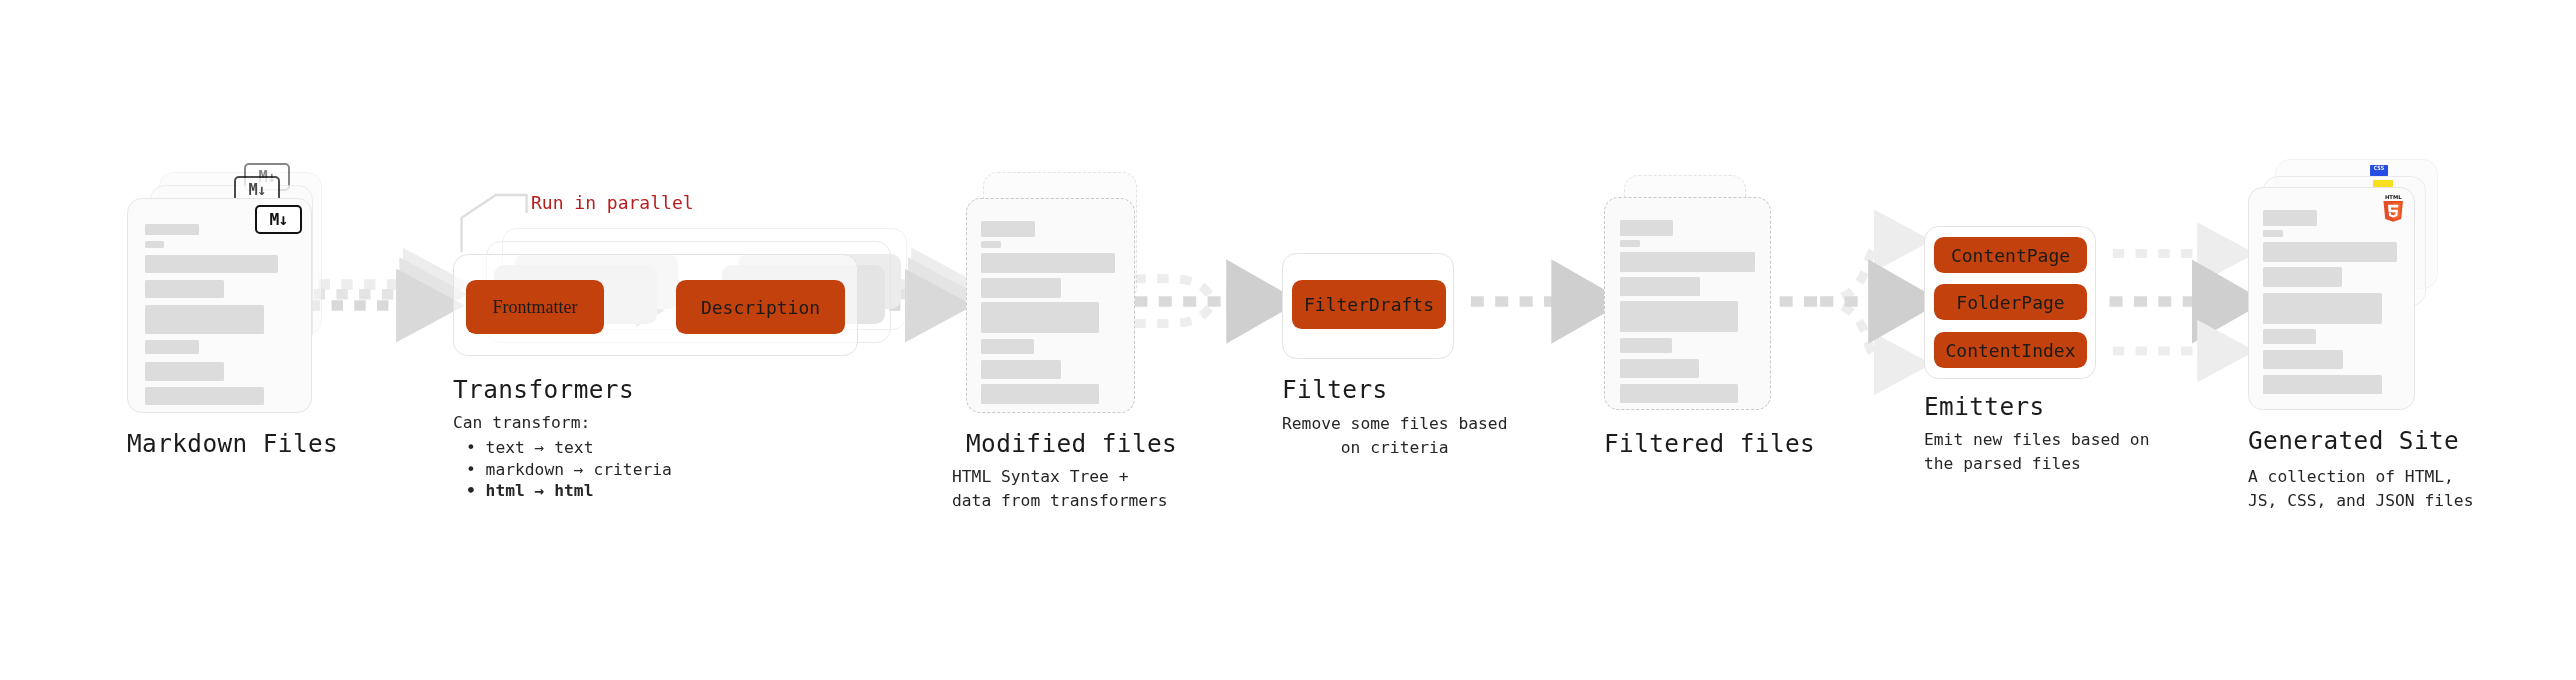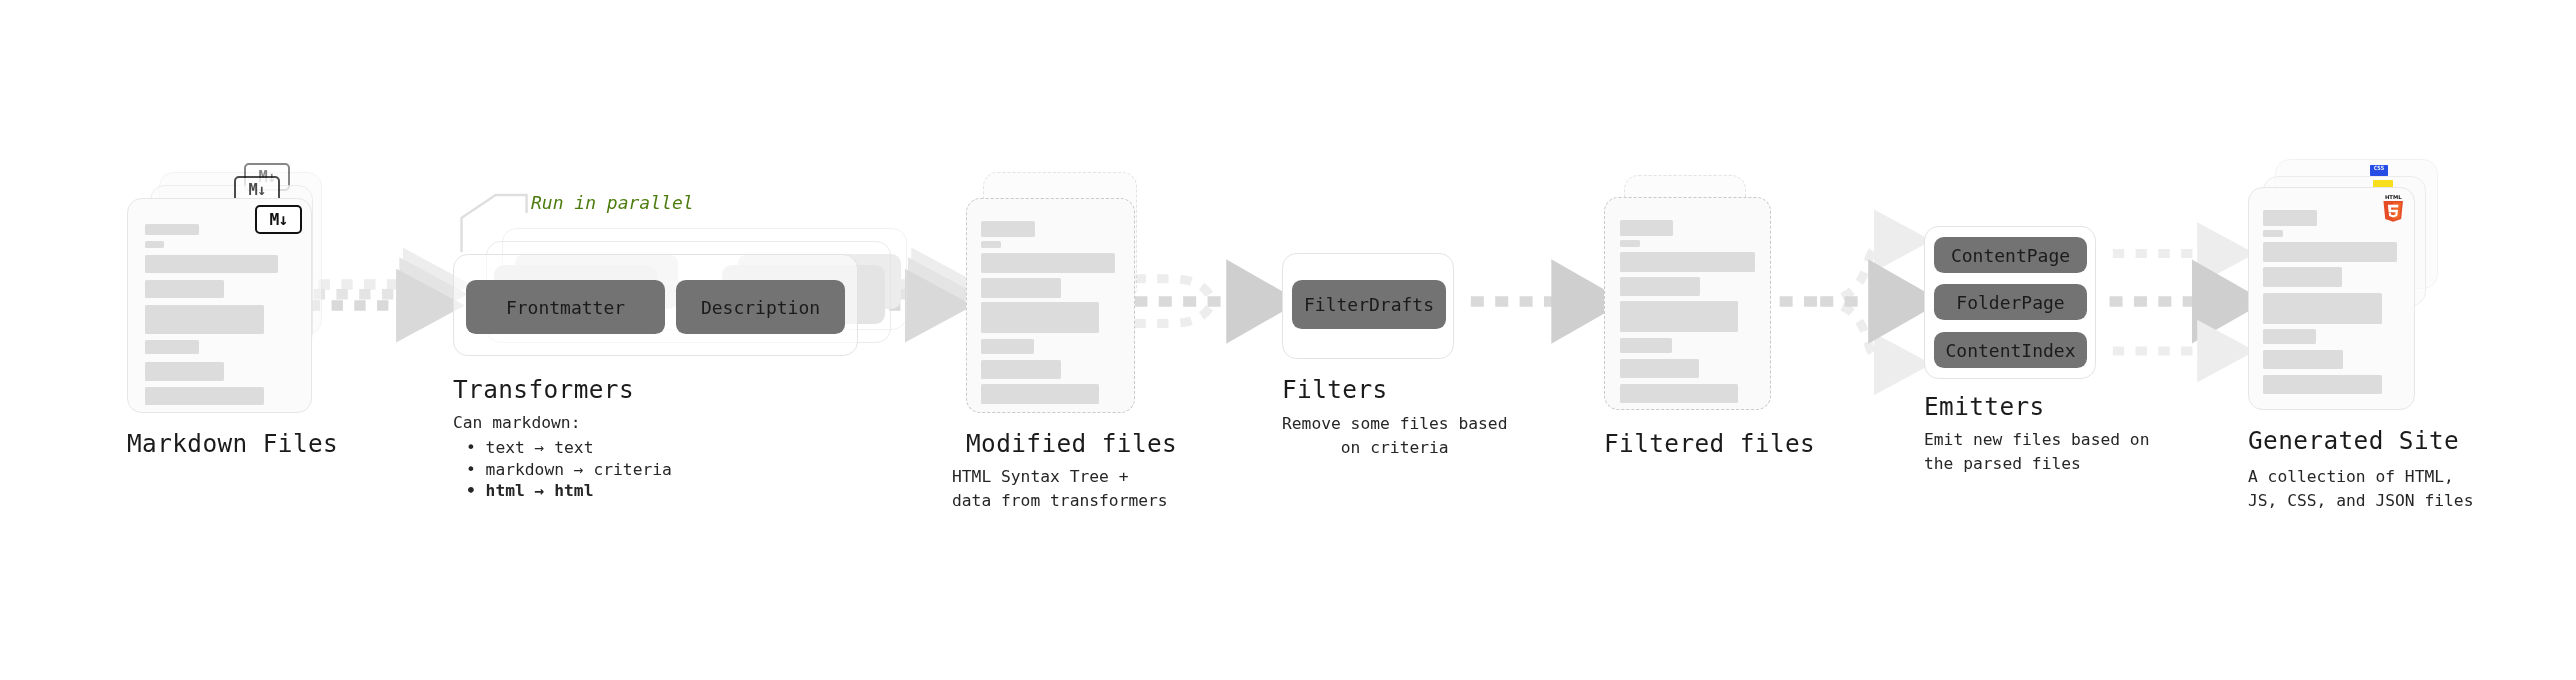--- a/index.html
+++ b/index.html
@@ -36,21 +36,21 @@
     position:absolute;
     font-size:16.3px;
     line-height:24.4px;
     color:#262626;
     white-space:pre;
   }
 
   
   .chip{
     position:absolute;
-    background:#737373;
+    background:#c2410c;
     border-radius:9.8px;
     display:flex;align-items:center;justify-content:center;
     font-size:18px;
     color:#1b1b1b;
     box-sizing:border-box;
     white-space:nowrap;
   }
   .chip.ghosta{background:#e4e4e4;}
   .chip.ghostb{background:#ececec;}
 
@@ -82,21 +82,21 @@
   .cssbadge{
     position:absolute;background:#264de4;border-radius:0.8px;
     color:#fff;font-size:5.7px;font-weight:bold;text-align:center;line-height:7.3px;
     overflow:hidden;
   }
   .jsbadge{
     position:absolute;background:#f7df1e;border-radius:0.8px;
   }
   .htmlshield{position:absolute;}
   .parallel{
-    position:absolute;font-size:18px;color:#4d7c0f;white-space:nowrap;font-style:italic;
+    position:absolute;font-size:18px;color:#b91c1c;white-space:nowrap;
   }
 </style>
 </head>
 <body>
 
 <div class="stage">
 
   <svg class="ov" viewBox="0 0 3170 838" width="2576" height="681">
     <defs>
       <marker id="ah" markerWidth="7" markerHeight="7" refX="2.2" refY="3.5" orient="auto">
@@ -187,25 +187,25 @@
     <div class="group ghost2" style="left:502px;top:228px;width:405px;height:102px;"></div>
     <div class="chip ghostb" style="left:515px;top:254px;width:163px;height:55px;"></div>
     <div class="chip ghostb" style="left:738px;top:254px;width:163px;height:55px;"></div>
 
     <div class="group ghost1" style="left:486px;top:241px;width:405px;height:102px;"></div>
     <div class="chip ghosta" style="left:494px;top:265px;width:163px;height:59px;"></div>
     <div class="chip ghosta" style="left:722px;top:265px;width:163px;height:59px;"></div>
 
     <div class="group filled" style="left:453px;top:254px;width:405px;height:102px;background:rgba(255,255,255,.6);"></div>
 
-    <div class="chip" style="left:466px;top:280px;width:199px;height:54px;">Frontmatter</div>
+    <div class="chip" style="left:466px;top:280px;width:138px;height:54px;font-family:Liberation Serif, serif;">Frontmatter</div>
     <div class="chip" style="left:676px;top:280px;width:169px;height:54px;">Description</div>
 
     <div class="label" style="left:453px;top:375px;">Transformers</div>
-    <div class="sub" style="left:453px;top:411px;">Can markdown:</div>
+    <div class="sub" style="left:453px;top:411px;">Can transform:</div>
     <div class="sub" style="left:466px;top:436px;">• <span>text → text</span></div>
     <div class="sub" style="left:466px;top:458px;">• <span>markdown → criteria</span></div>
     <div class="sub" style="left:466px;top:479px;font-weight:bold;">• <span>html → html</span></div>
   </div>
 
   <div>
     <div class="card dashed ghost2" style="left:983px;top:172px;width:154px;height:130px;"></div>
     <div class="card dashed" style="left:966px;top:198px;width:169px;height:215px;"></div>
 
     <div class="line" style="left:981px;top:221px;width:54px;height:16.3px;"></div>

